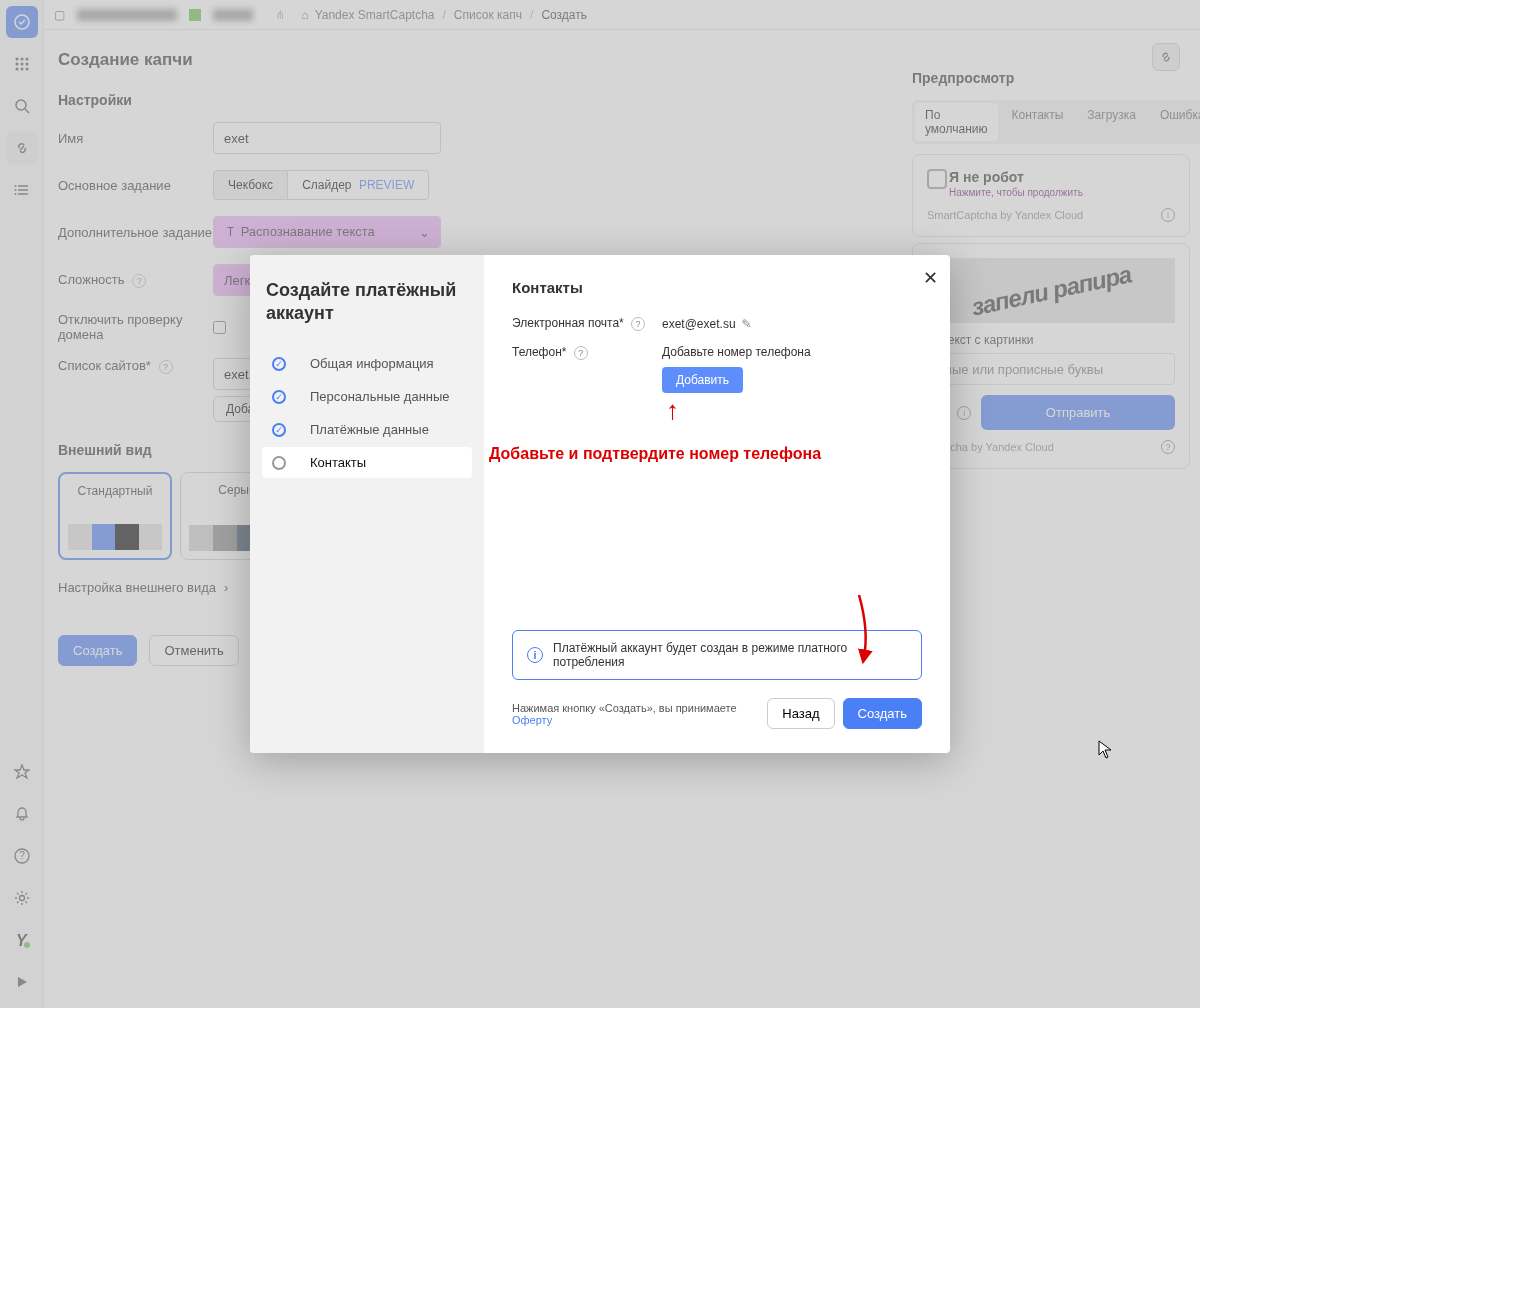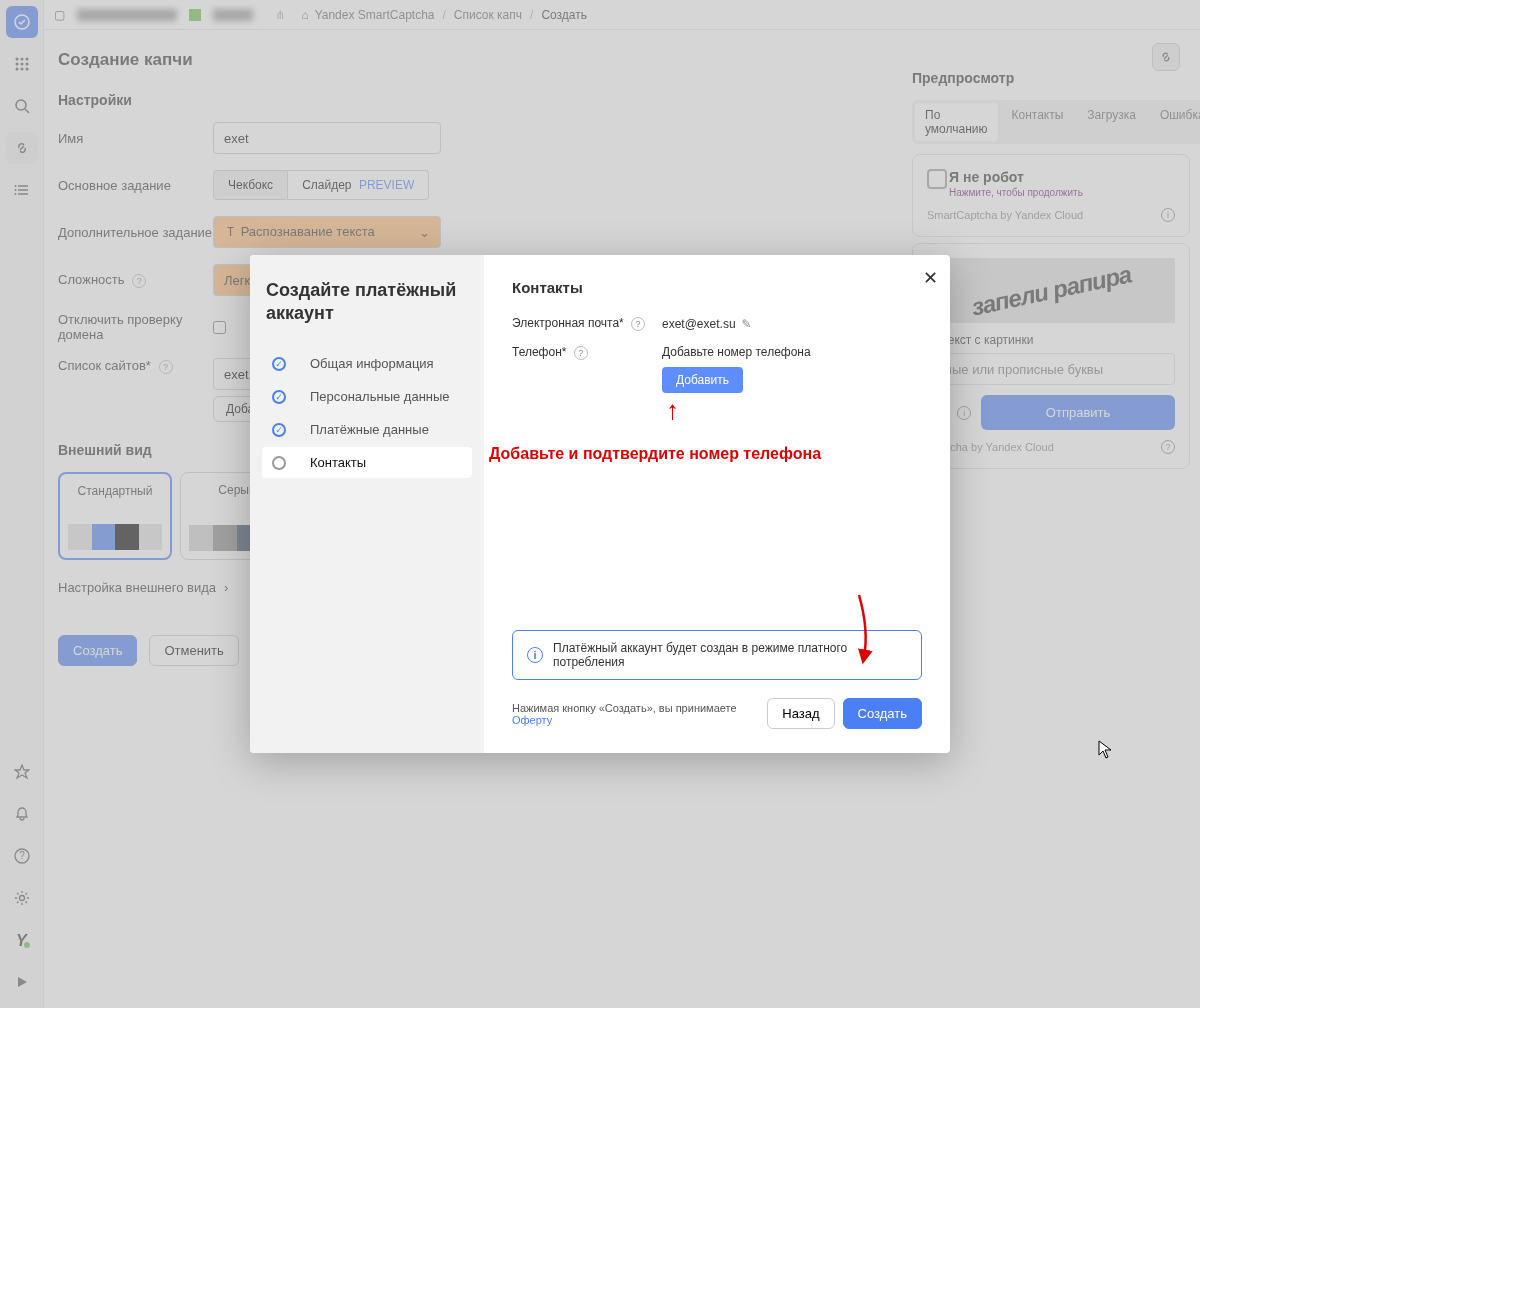--- a/index.html
+++ b/index.html
@@ -21,21 +21,21 @@
 
 .main { position: absolute; left: 44px; top: 30px; right: 0; bottom: 0; padding: 20px 14px; overflow: auto; }
 .page-title { font-size: 17px; font-weight: 600; margin-bottom: 22px; }
 .section-h { font-size: 14px; font-weight: 600; margin-bottom: 14px; }
 
 .form-row { display: flex; margin-bottom: 16px; align-items: center; }
 .form-label { width: 155px; font-size: 13px; color: #333; }
 .help-icon { display: inline-flex; align-items: center; justify-content: center; width: 14px; height: 14px; border: 1px solid #bbb; border-radius: 50%; font-size: 9px; color: #888; margin-left: 4px; }
 
 .text-input { width: 228px; height: 32px; border: 1px solid #ccc; border-radius: 4px; padding: 0 10px; font-size: 13px; background: #fff; }
-.select-input { width: 228px; height: 32px; border: 1px solid #ccc; border-radius: 4px; padding: 0 10px; font-size: 13px; background: #fdba74; display: flex; align-items: center; justify-content: space-between; }
+.select-input { width: 228px; height: 32px; border: 1px solid #ccc; border-radius: 4px; padding: 0 10px; font-size: 13px; background: #f0abfc; display: flex; align-items: center; justify-content: space-between; }
 .btn-group { display: flex; gap: 0; }
 .btn-seg { padding: 7px 14px; border: 1px solid #ccc; background: #fff; font-size: 12px; cursor: pointer; }
 .btn-seg:first-child { border-radius: 4px 0 0 4px; }
 .btn-seg:last-child { border-radius: 0 4px 4px 0; border-left: none; }
 .btn-seg.active { background: #eee; }
 .preview-badge { color: #4a7ff5; font-size: 12px; margin-left: 4px; }
 
 .btn { padding: 7px 14px; border-radius: 6px; font-size: 13px; cursor: pointer; border: 1px solid #ccc; background: #fff; }
 .btn.primary { background: #4a7ff5; color: #fff; border-color: #4a7ff5; }
 .btn.small { padding: 5px 12px; font-size: 12px; }

